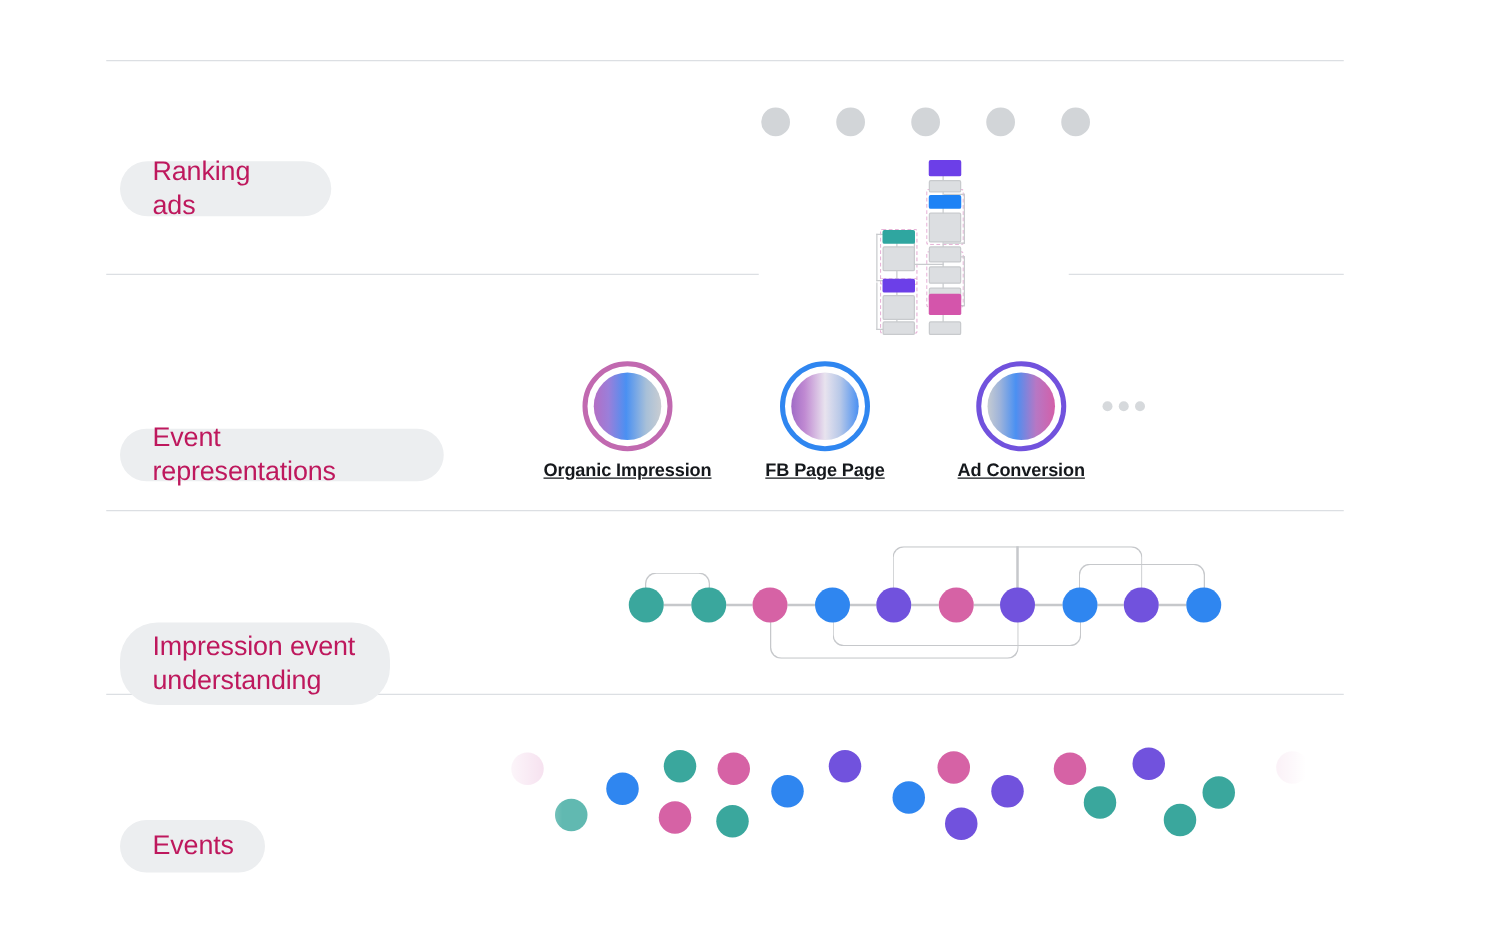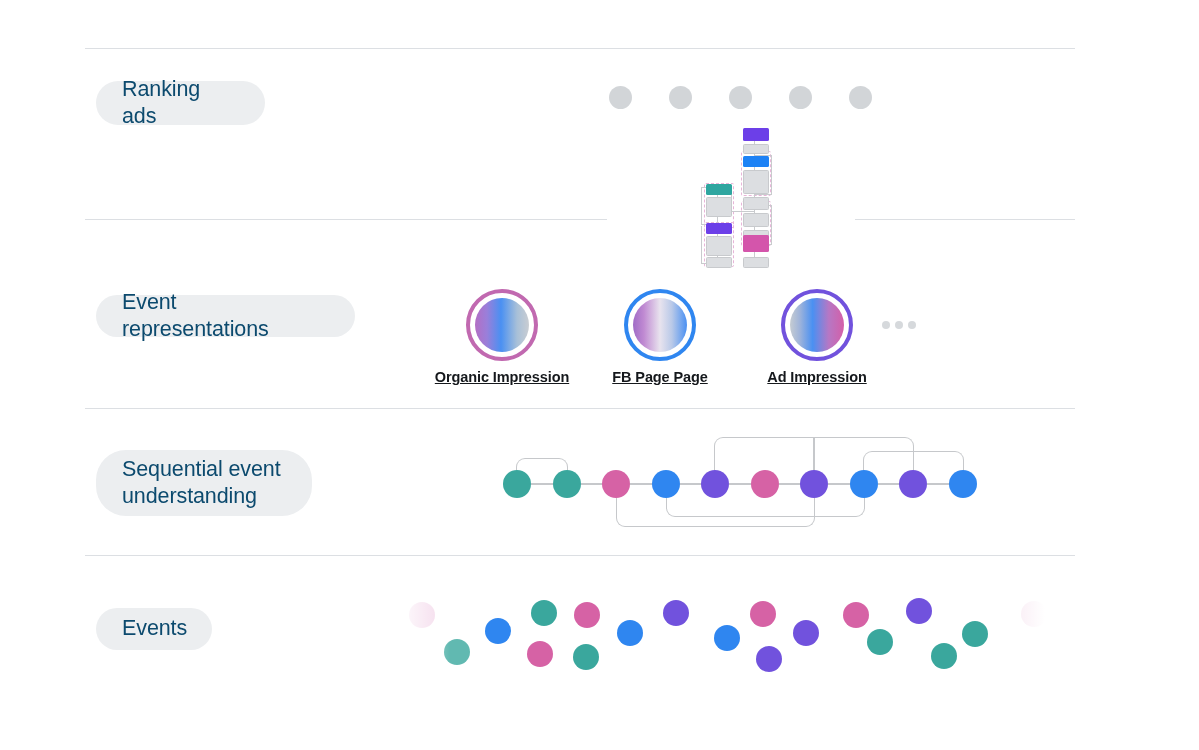--- a/index.html
+++ b/index.html
@@ -34,23 +34,24 @@
   .pill {
     position: absolute;
     background: #eceef0;
     border-radius: 30px;
     display: flex;
     align-items: center;
     padding: 12px 26px;
     box-sizing: border-box;
     font-size: 21.5px;
     letter-spacing: -0.1px;
-    color: #0c4a6e;
+    color: #be185d;
     line-height: 1.27;
     white-space: pre-line;
+    margin-top: 48px;
   }
 
   
   .topdot {
     position: absolute;
     width: 23px;
     height: 23px;
     border-radius: 50%;
     background: #d2d5d8;
   }
@@ -244,31 +245,31 @@
 
   <div class="rep" style="left:624px; top:289px;">
     <div class="ring" style="border-color:#2f86f0;"></div>
     <div class="core" style="background:linear-gradient(to right, #a06bc6 0%, #c08ad2 20%, #e8e3ee 50%, #b9c9e8 72%, #4a90f2 100%);"></div>
     <div class="rep-label">FB Page Page</div>
   </div>
 
   <div class="rep" style="left:781px; top:289px;">
     <div class="ring" style="border-color:#7152dd;"></div>
     <div class="core" style="background:linear-gradient(to right, #c6ccd2 0%, #9fb4da 18%, #4a90f2 42%, #b777c4 72%, #d45fa8 100%);"></div>
-    <div class="rep-label">Ad Impression</div>
+    <div class="rep-label">Ad Conversion</div>
   </div>
 
   <div class="ellipsis" style="left:882px; top:321px;">
     <span></span>
       <span></span>
       <span></span>
   </div>
 
 
-  <div class="pill" style="left:96px; top:450px; width:216px; height:66px;">Sequential event
+  <div class="pill" style="left:96px; top:450px; width:216px; height:66px;">Impression event
 understanding</div>
 
   <div style="position:absolute; left:0; top:0; width:1199px; height:750px;">
 
     <div class="seq-base" style="left:531px; top:483px; width:22px;"></div>
     <div class="seq-base" style="left:581px; top:483px; width:21px;"></div>
     <div class="seq-base" style="left:630px; top:483px; width:22px;"></div>
     <div class="seq-base" style="left:680px; top:483px; width:21px;"></div>
     <div class="seq-base" style="left:729px; top:483px; width:22px;"></div>
     <div class="seq-base" style="left:779px; top:483px; width:21px;"></div>

